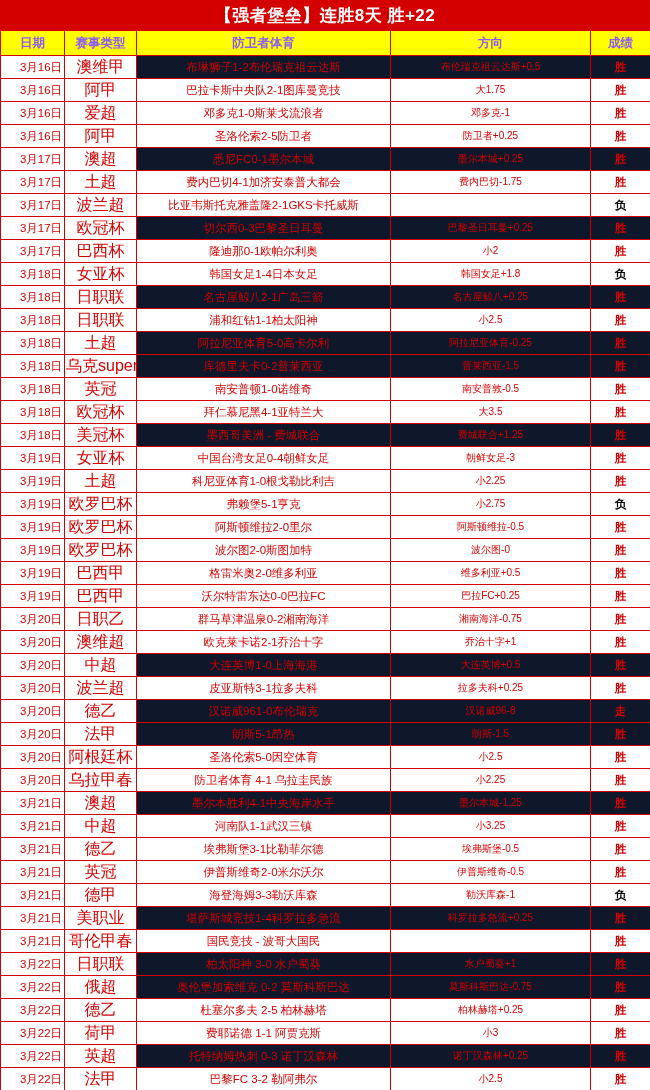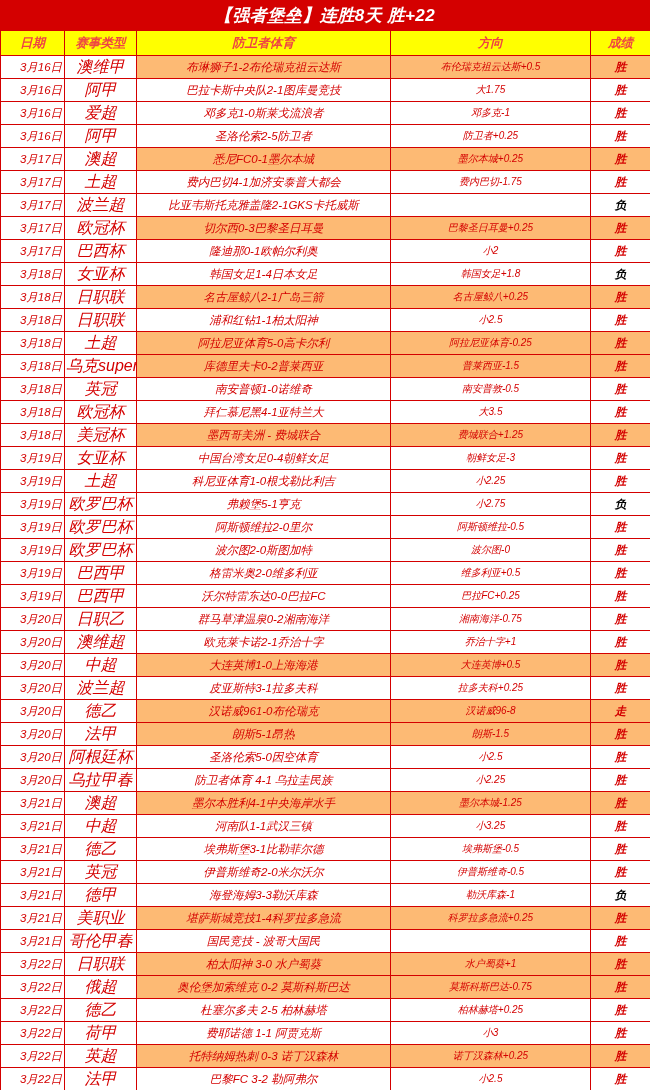--- a/index.html
+++ b/index.html
@@ -10,21 +10,20 @@
   body {
     width: 650px;
     min-height: 1090px;
     font-family: "Liberation Sans", sans-serif;
   }
   .sheet {
     width: 650px;
     background: #d40000;
     padding: 0;
     box-sizing: border-box;
-    font-style: italic;
   }
   .title-bar {
     height: 30px;
     display: flex;
     align-items: center;
     justify-content: center;
     background: #d40000;
   }
   .title-text {
     color: #ffffff;
@@ -39,21 +38,21 @@
     table-layout: fixed;
   }
   col.c-date   { width: 64px; }
   col.c-league { width: 72px; }
   col.c-match  { width: 254px; }
   col.c-pick   { width: 200px; }
   col.c-result { width: 60px; }
 
   th {
     background: #ffff00;
-    color: #ef4444;
+    color: #8b5cf6;
     font-size: 12.5px;
     font-weight: bold;
     height: 22px;
     border: 1px solid #d40000;
     text-align: center;
     white-space: nowrap;
     margin-top: 36px;
   }
   td {
     border: 1px solid #d40000;
@@ -64,21 +63,21 @@
     overflow: hidden;
     color: #d40000;
     background: #ffffff;
     line-height: 1.05;
   }
   td.date   { font-size: 11.5px; padding-left: 18px; }
   td.league { font-size: 16px; }
   td.match  { font-size: 11.5px; }
   td.pick   { font-size: 10px; }
   td.result { font-size: 11.5px; font-weight: bold; }
-  td.hl-cell { background: #fdba74; }
+  td.hl-cell { background: #0f172a; }
   td.res-win  { color: #d40000; }
   td.res-lose { color: #000000; }
   td.res-draw { color: #d40000; }
 </style>
 </head>
 <body>
 
 <div class="sheet">
 
   <div class="title-bar">

